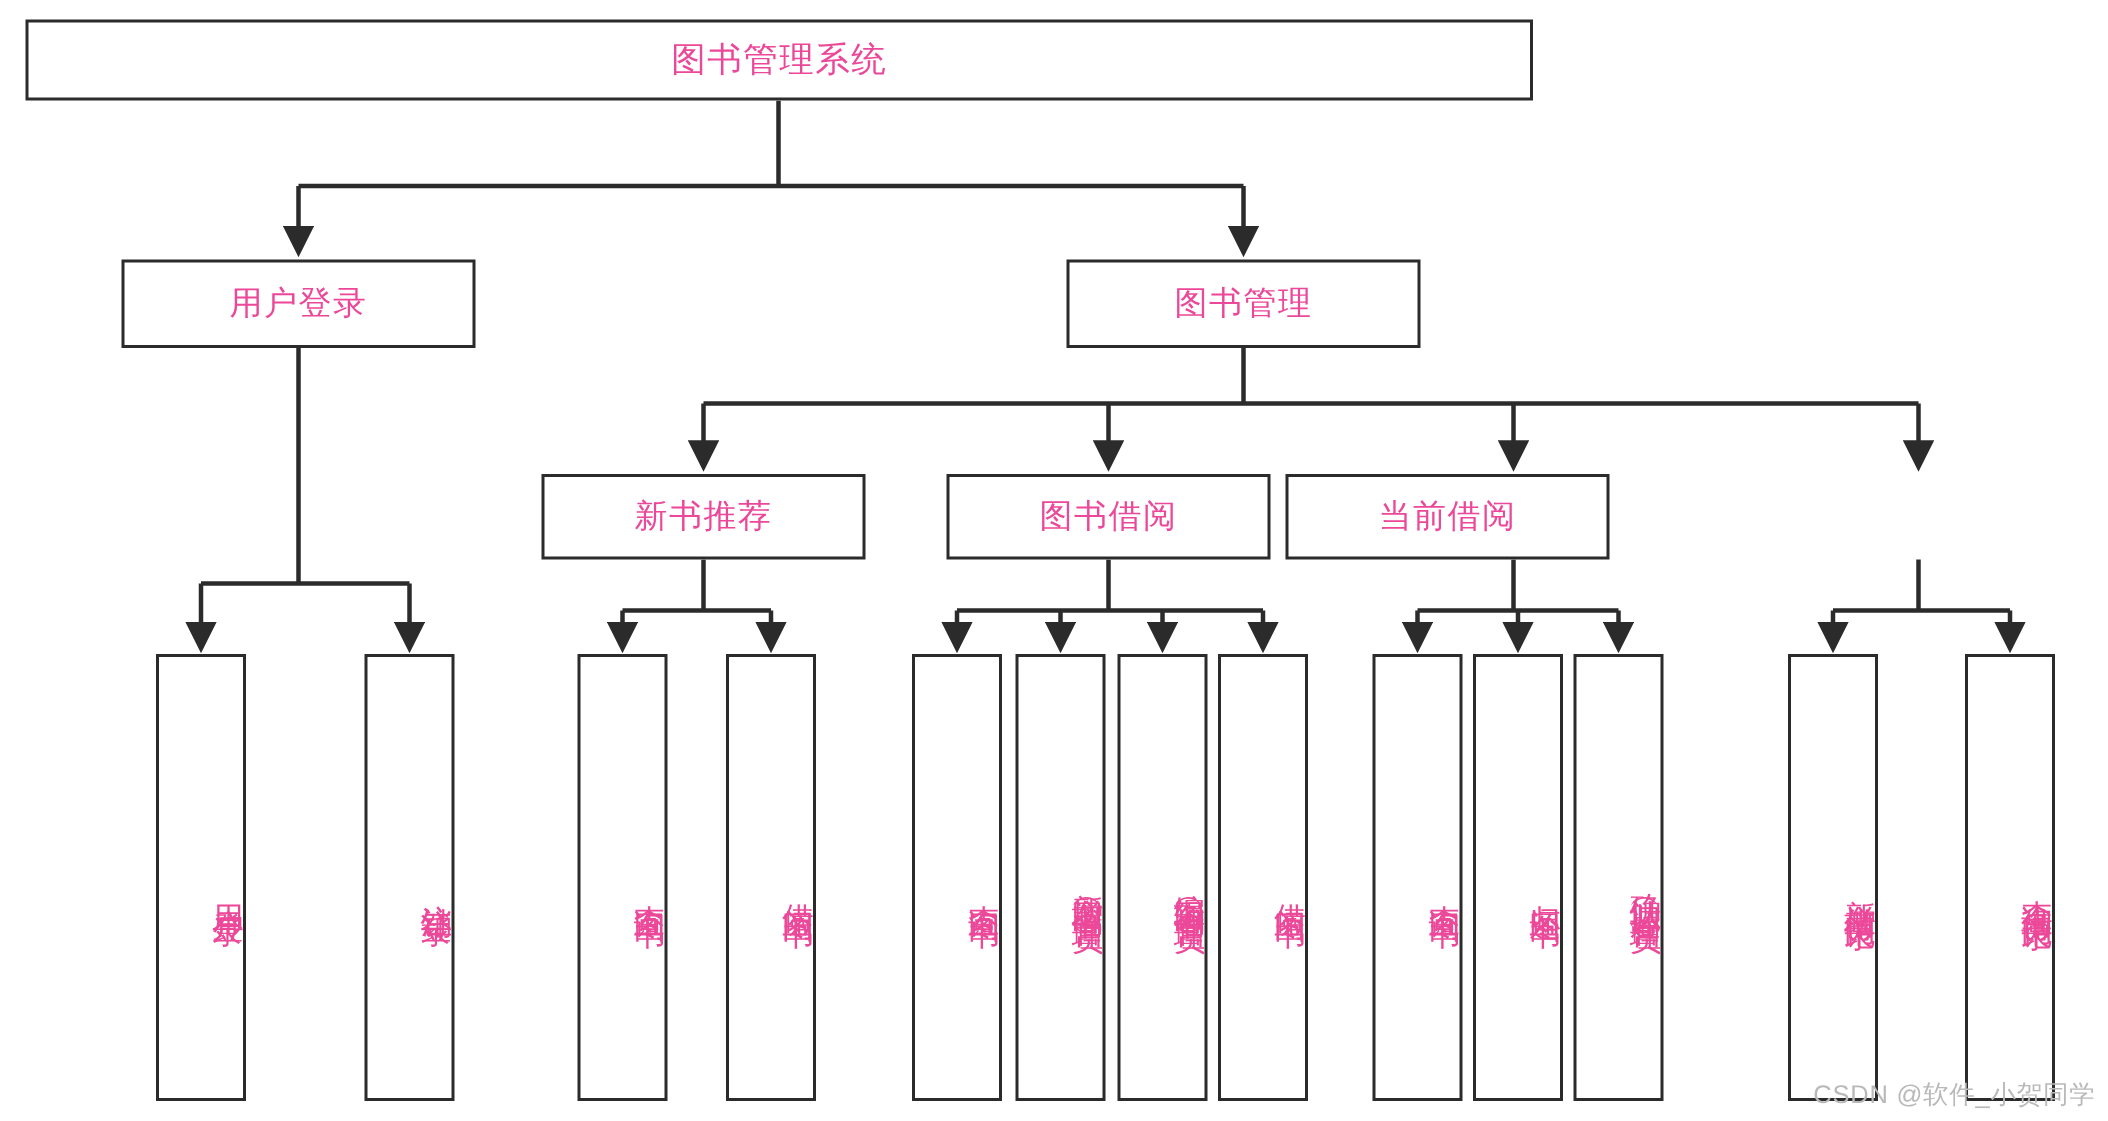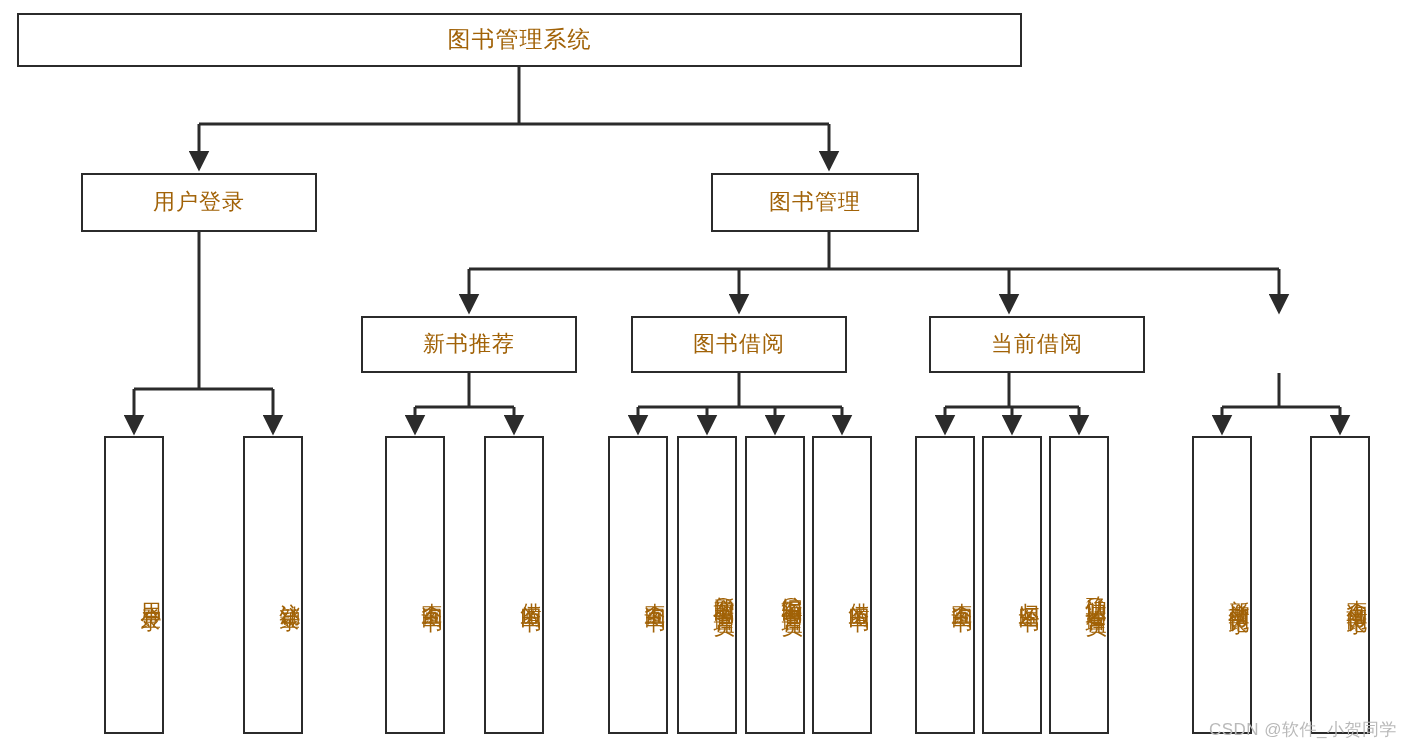--- a/index.html
+++ b/index.html
@@ -25,21 +25,21 @@
     height: 747px;
   }
   .node {
     position: absolute;
     box-sizing: border-box;
     border: 2px solid #2b2b2b;
     background: #ffffff;
     display: flex;
     align-items: center;
     justify-content: center;
-    color: #a16207;
+    color: #ec4899;
     z-index: 2;
   }
   .node.horiz {
     font-size: 22px;
     letter-spacing: 1px;
     line-height: 1.2;
   }
   .node.root {
     font-size: 23px;
   }
@@ -121,25 +121,25 @@
       <path d="M 1279 373 L 1279 407"></path>
       <path d="M 1222 407 L 1340 407"></path>
       <path d="M 1222 407 L 1222 432" marker-end="url(#arrow)"></path>
       <path d="M 1340 407 L 1340 432" marker-end="url(#arrow)"></path>
     </g>
   </svg>
 
   <div class="node root horiz" style="left: 17px; top: 13px; width: 1005px; height: 54px;">图书管理系统</div>
 
   <div class="node horiz" style="left: 81px; top: 173px; width: 236px; height: 59px;">用户登录</div>
-  <div class="node horiz" style="left: 711px; top: 173px; width: 208px; height: 59px;">图书管理</div>
+  <div class="node horiz" style="left: 711px; top: 173px; width: 236px; height: 59px;">图书管理</div>
 
   <div class="node horiz" style="left: 361px; top: 316px; width: 216px; height: 57px;">新书推荐</div>
   <div class="node horiz" style="left: 631px; top: 316px; width: 216px; height: 57px;">图书借阅</div>
-  <div class="node horiz" style="left: 929px; top: 316px; width: 216px; height: 57px;">当前借阅</div>
+  <div class="node horiz" style="left: 857px; top: 316px; width: 216px; height: 57px;">当前借阅</div>
 
   <div class="node vert" style="left: 104px; top: 436px; width: 60px; height: 298px;">
       <span class="vlabel">用户登录</span>
     </div>
   <div class="node vert" style="left: 243px; top: 436px; width: 60px; height: 298px;">
       <span class="vlabel">注销登录</span>
     </div>
   <div class="node vert" style="left: 385px; top: 436px; width: 60px; height: 298px;">
       <span class="vlabel">查询图书</span>
     </div>

